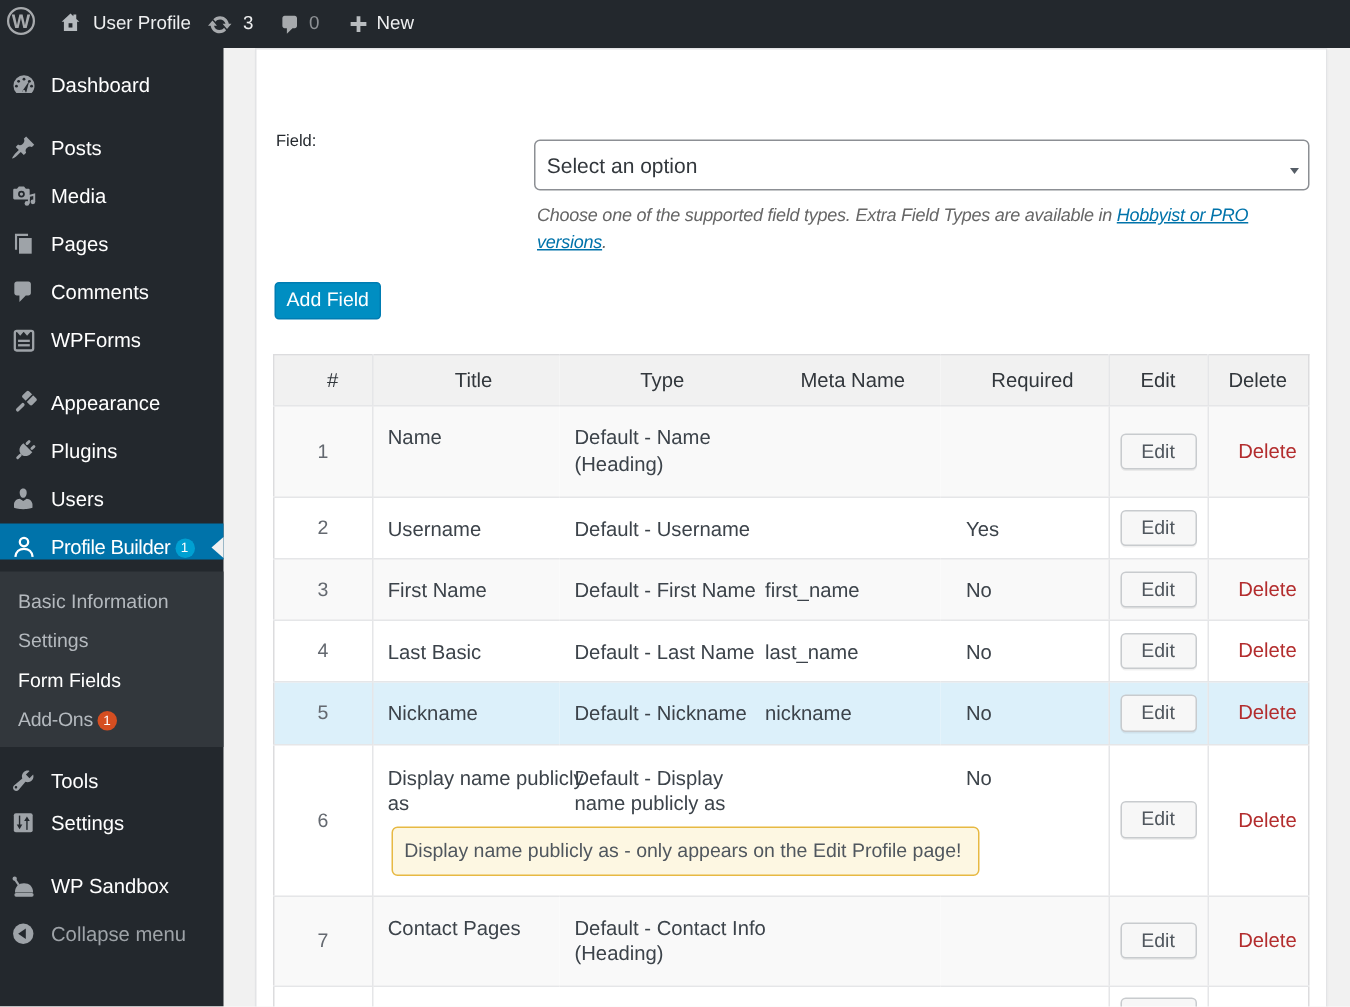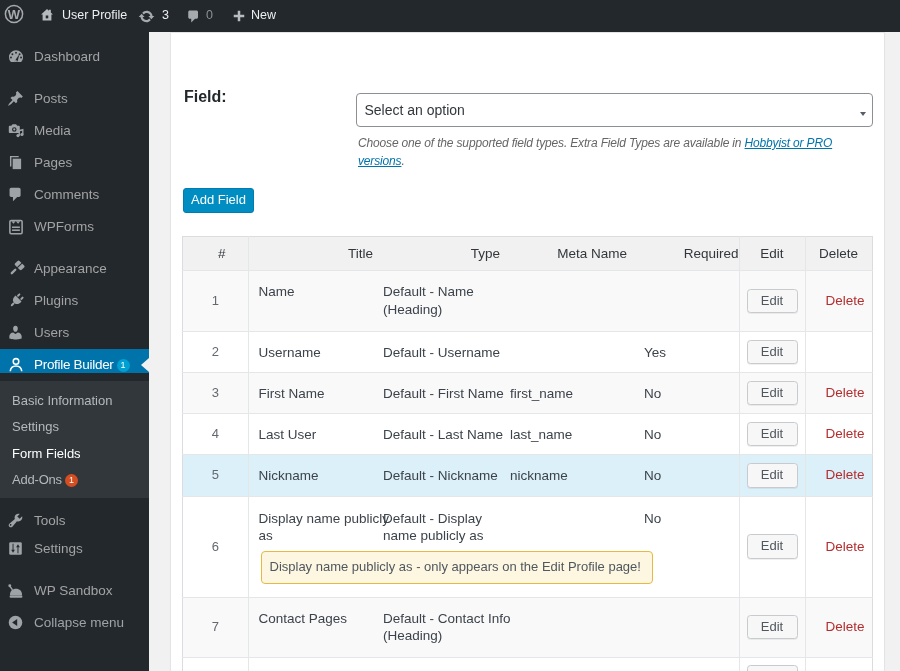--- a/index.html
+++ b/index.html
@@ -5,44 +5,44 @@
 html,body{margin:0;padding:0;width:900px;height:671px;overflow:hidden;
 font-family:"Liberation Sans",sans-serif;background:#f1f1f1;position:relative;}
 *{box-sizing:border-box;}
 .abs{position:absolute;}
 
 #abar{position:absolute;left:0;top:0;width:900px;height:32px;background:#23282d;z-index:50;}
 #abar .txt{position:absolute;top:0;height:32px;line-height:31px;font-size:12.5px;color:#eeeff0;}
 
 #menu{position:absolute;left:0;top:32px;width:149px;height:639px;background:#23282d;z-index:40;}
 .mi{position:absolute;left:0;width:149px;height:32px;}
-.mi .lbl{position:absolute;left:34px;top:0;line-height:32px;font-size:13.5px;color:#a3a3a3;white-space:nowrap;}
+.mi .lbl{position:absolute;left:34px;top:0;line-height:32px;font-size:13.5px;color:#ffffff;white-space:nowrap;}
 .mi svg{position:absolute;left:7px;top:7px;}
 #pbrow{background:#0073aa;}
 #pbrow .lbl{color:#fff;}
 #notch{position:absolute;right:0;top:326px;width:0;height:0;border-top:7px solid transparent;border-bottom:7px solid transparent;border-right:8px solid #f1f1f1;}
 #submenu{position:absolute;left:0;top:349px;width:149px;height:116.5px;background:#32373c;}
 .smi{position:absolute;left:12px;font-size:13px;color:#b4b9be;line-height:26px;white-space:nowrap;}
 .badge{display:inline-block;min-width:13px;height:13px;border-radius:50%;font-size:9px;line-height:13px;text-align:center;color:#fff;vertical-align:1px;margin-left:5px;padding:0 1px;}
 
 #panel{position:absolute;left:170px;top:32px;width:715px;height:680px;background:#fff;border:1px solid #e3e4e6;box-shadow:0 1px 1px rgba(0,0,0,.04);}
 #phead{position:absolute;left:0;top:0;width:100%;height:28.5px;border-bottom:1px solid #ececee;}
 #ptitle{position:absolute;left:12px;top:7.5px;font-size:13px;font-weight:bold;letter-spacing:-0.35px;color:#23282d;}
 #ptoggle{position:absolute;left:690px;top:13px;width:0;height:0;border-left:4.5px solid transparent;border-right:4.5px solid transparent;border-bottom:5.5px solid #5b6670;}
-#flabel{position:absolute;left:13px;top:55px;font-size:16px;font-weight:bold;color:#23282d;}
+#flabel{position:absolute;left:13px;top:55px;font-size:11px;font-weight:normal;color:#23282d;}
 #fselect{position:absolute;left:184.5px;top:60px;width:517px;height:34px;background:#fff;border:1px solid #8c8f94;border-radius:4px;}
 #fselect .st{position:absolute;left:8px;top:0;line-height:32px;font-size:14px;color:#32373c;}
 #selarrow{position:absolute;left:503px;top:18px;width:0;height:0;border-left:3.8px solid transparent;border-right:3.8px solid transparent;border-top:4.6px solid #555d66;}
 #fdesc{position:absolute;left:187px;top:101px;width:520px;font-size:12px;letter-spacing:-0.16px;font-style:italic;color:#666;line-height:18.2px;white-space:nowrap;}
 #fdesc a{color:#0073aa;text-decoration:underline;}
 #addbtn{position:absolute;left:12px;top:155px;width:71px;height:24.5px;background:#008ec2;border:1px solid #007cb2;border-radius:3px;color:#ffffff;font-size:13px;text-align:center;line-height:22.5px;}
 
 #twrap{position:absolute;left:11px;top:203px;width:691px;}
 table{border-collapse:collapse;table-layout:fixed;width:690.5px;background:#fff;}
-th{background:#f1f1f1;font-weight:normal;font-size:13.5px;color:#32373c;height:33px;text-align:right;padding:0 0 0 10px;}
+th{background:#f1f1f1;font-weight:normal;font-size:13.5px;color:#32373c;height:33px;text-align:center;padding:0 0 0 10px;}
 td{font-size:13.5px;color:#3c434a;padding:12px 0 10px 10px;vertical-align:top;line-height:17.8px;}
 td.cnum,td.cedit,td.cdel{vertical-align:middle;padding-top:0;padding-bottom:0;}
 th,td{border-bottom:1px solid #e5e6e8;overflow:visible;white-space:nowrap;}
 table{border:1px solid #dcdcde;}
 .cnum{text-align:center;padding:0;font-size:13px;color:#646970;border-right:1px solid #e5e6e8;}
 th.cnum{font-size:13.5px;color:#32373c;padding-left:13px;}
 .cedit{border-left:1px solid #e5e6e8;text-align:center;padding:0;}
 .cdel{border-left:1px solid #e5e6e8;text-align:center;padding:0 0 0 13px;font-size:13.5px;}
 .cdel a{color:#b32d2e;text-decoration:none;}
 .creq{padding-left:17px;}
@@ -260,21 +260,21 @@
             <td class="cnum">3</td>
             <td>First Name</td>
             <td>Default - First Name</td>
             <td>first_name</td>
             <td class="creq">No</td>
             <td class="cedit"><span class="ebtn">Edit</span></td>
             <td class="cdel"><a>Delete</a></td>
           </tr>
       <tr style="height:40.5px">
             <td class="cnum">4</td>
-            <td>Last User</td>
+            <td>Last Basic</td>
             <td>Default - Last Name</td>
             <td>last_name</td>
             <td class="creq">No</td>
             <td class="cedit"><span class="ebtn">Edit</span></td>
             <td class="cdel"><a>Delete</a></td>
           </tr>
       <tr class="hov" style="height:41.5px">
             <td class="cnum">5</td>
             <td>Nickname</td>
             <td>Default - Nickname</td>

